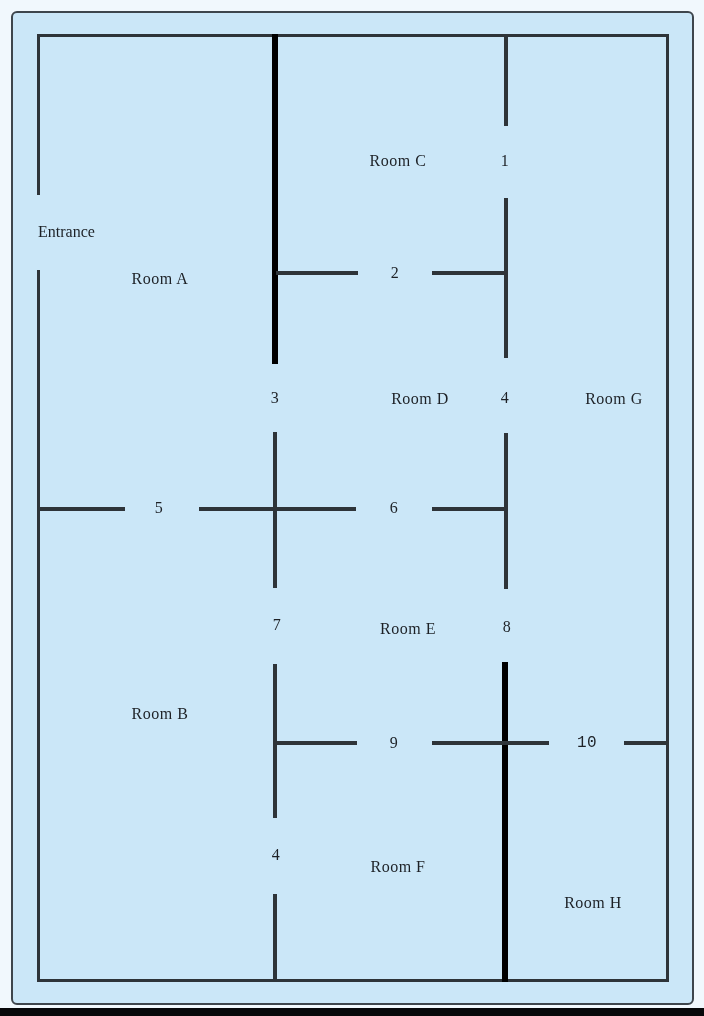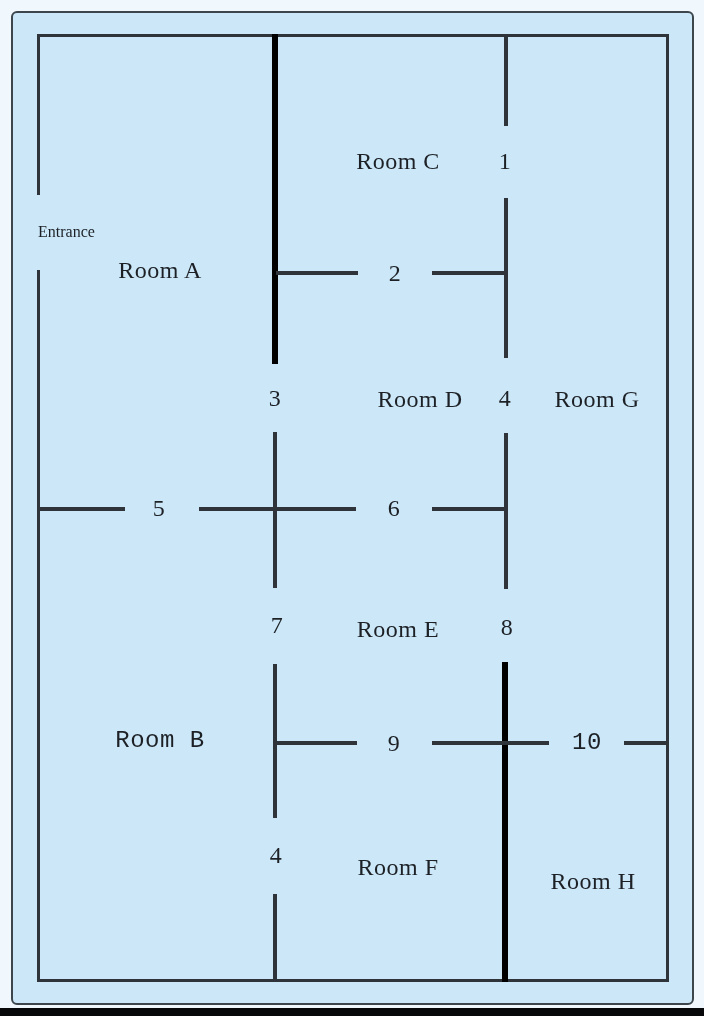--- a/index.html
+++ b/index.html
@@ -31,21 +31,21 @@
   .wall {
     position: absolute;
     background: var(--wall-thin, #2e3439);
   }
   .wall.thick {
     background: var(--wall-thick, #000000);
   }
   .room-label, .door-number {
     position: absolute;
     transform: translate(-50%, -50%);
-    font-size: 24px;
+    font-size: 16px;
     color: var(--text, #1d2126);
     white-space: nowrap;
     letter-spacing: 0.5px;
     line-height: 1;
   }
   .entrance-label {
     position: absolute;
     transform: translate(0, -50%);
     font-size: 16px;
     color: var(--text, #1d2126);
@@ -81,28 +81,28 @@
       <div class="wall" style="left: 504px; top: 433px; width: 4px; height: 156px;"></div>
       <div class="wall thick" style="left: 502px; top: 662px; width: 6px; height: 320px;"></div>
       <div class="wall" style="left: 276px; top: 271px; width: 82px; height: 4px;"></div>
       <div class="wall" style="left: 432px; top: 271px; width: 74px; height: 4px;"></div>
       <div class="wall" style="left: 37px; top: 507px; width: 88px; height: 4px;"></div>
       <div class="wall" style="left: 199px; top: 507px; width: 157px; height: 4px;"></div>
       <div class="wall" style="left: 432px; top: 507px; width: 74px; height: 4px;"></div>
       <div class="wall" style="left: 276px; top: 741px; width: 81px; height: 4px;"></div>
       <div class="wall" style="left: 432px; top: 741px; width: 117px; height: 4px;"></div>
       <div class="wall" style="left: 624px; top: 741px; width: 44px; height: 4px;"></div>
-      <div class="room-label" style="left: 160px; top: 270px;">Room A</div>
-      <div class="room-label" style="left: 160px; top: 741px; font-family: Liberation Mono, monospace;">Room B</div>
+      <div class="room-label" style="left: 160px; top: 279px;">Room A</div>
+      <div class="room-label" style="left: 160px; top: 714px;">Room B</div>
       <div class="room-label" style="left: 398px; top: 161px;">Room C</div>
       <div class="room-label" style="left: 420px; top: 399px;">Room D</div>
-      <div class="room-label" style="left: 398px; top: 629px;">Room E</div>
+      <div class="room-label" style="left: 408px; top: 629px;">Room E</div>
       <div class="room-label" style="left: 398px; top: 867px;">Room F</div>
-      <div class="room-label" style="left: 597px; top: 399px;">Room G</div>
-      <div class="room-label" style="left: 593px; top: 881px; text-align: center;">Room H</div>
+      <div class="room-label" style="left: 614px; top: 399px;">Room G</div>
+      <div class="room-label" style="left: 593px; top: 903px; text-align: center;">Room H</div>
       <div class="door-number" style="left: 505px; top: 161px;">1</div>
       <div class="door-number" style="left: 395px; top: 273px;">2</div>
       <div class="door-number" style="left: 275px; top: 398px;">3</div>
       <div class="door-number" style="left: 505px; top: 398px;">4</div>
       <div class="door-number" style="left: 159px; top: 508px;">5</div>
       <div class="door-number" style="left: 394px; top: 508px;">6</div>
       <div class="door-number" style="left: 277px; top: 625px;">7</div>
       <div class="door-number" style="left: 507px; top: 627px;">8</div>
       <div class="door-number" style="left: 394px; top: 743px;">9</div>
       <div class="door-number" style="left: 587px; top: 743px; font-family: Liberation Mono, monospace;">10</div>

